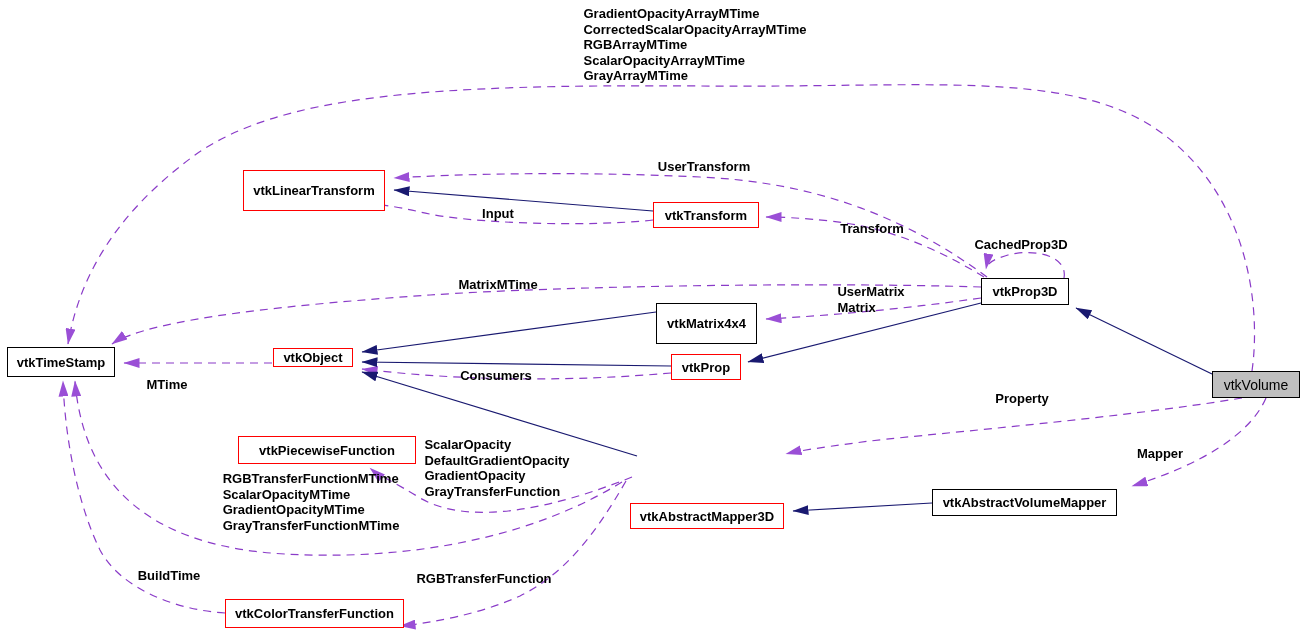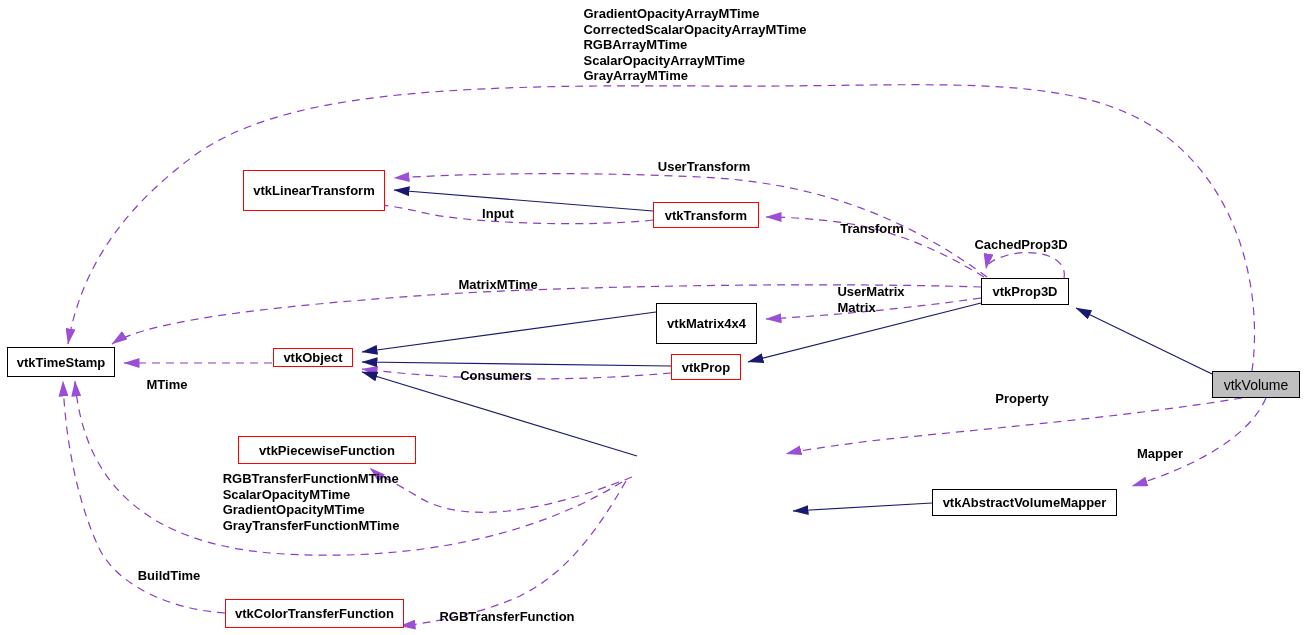--- a/index.html
+++ b/index.html
@@ -60,39 +60,44 @@
 
   <div class="node" style="left:7px;top:347px;width:108px;height:30px;">vtkTimeStamp</div>
   <div class="node red" style="left:243px;top:170px;width:142px;height:41px;text-align:center;">vtkLinearTransform</div>
   <div class="node red" style="left:653px;top:202px;width:106px;height:26px;">vtkTransform</div>
   <div class="node red" style="left:273px;top:348px;width:80px;height:19px;">vtkObject</div>
   <div class="node" style="left:656px;top:303px;width:101px;height:41px;">vtkMatrix4x4</div>
   <div class="node red" style="left:671px;top:354px;width:70px;height:26px;">vtkProp</div>
   <div class="node" style="left:981px;top:278px;width:88px;height:27px;">vtkProp3D</div>
   <div class="node main" style="left:1212px;top:371px;width:88px;height:27px;">vtkVolume</div>
   <div class="node red" style="left:238px;top:436px;width:178px;height:28px;">vtkPiecewiseFunction</div>
+  <div class="node red" style="left:630px;top:503px;width:154px;height:26px;">vtkAbstractMapper3D</div>
   <div class="node" style="left:932px;top:489px;width:185px;height:27px;">vtkAbstractVolumeMapper</div>
   <div class="node red" style="left:225px;top:599px;width:179px;height:29px;">vtkColorTransferFunction</div>
 
   <div class="edge-label" style="left:695px;top:6px;">GradientOpacityArrayMTime
 CorrectedScalarOpacityArrayMTime
 RGBArrayMTime
 ScalarOpacityArrayMTime
 GrayArrayMTime</div>
   <div class="edge-label" style="left:704px;top:159px;">UserTransform</div>
   <div class="edge-label" style="left:498px;top:206px;">Input</div>
   <div class="edge-label" style="left:872px;top:221px;">Transform</div>
   <div class="edge-label" style="left:1021px;top:237px;">CachedProp3D</div>
   <div class="edge-label" style="left:498px;top:277px;">MatrixMTime</div>
   <div class="edge-label" style="left:871px;top:284px;">UserMatrix
 Matrix</div>
   <div class="edge-label" style="left:167px;top:345px;margin-top:32px;">MTime</div>
   <div class="edge-label" style="left:496px;top:368px;">Consumers</div>
   <div class="edge-label" style="left:1022px;top:391px;">Property</div>
+  <div class="edge-label" style="left:497px;top:437px;">ScalarOpacity
+DefaultGradientOpacity
+GradientOpacity
+GrayTransferFunction</div>
   <div class="edge-label" style="left:311px;top:471px;">RGBTransferFunctionMTime
 ScalarOpacityMTime
 GradientOpacityMTime
 GrayTransferFunctionMTime</div>
   <div class="edge-label" style="left:1160px;top:446px;">Mapper</div>
   <div class="edge-label" style="left:169px;top:568px;">BuildTime</div>
-  <div class="edge-label" style="left:507px;top:571px;margin-top:38px;">RGBTransferFunction</div>
+  <div class="edge-label" style="left:484px;top:571px;">RGBTransferFunction</div>
 
 </div>
 
 </body></html>

